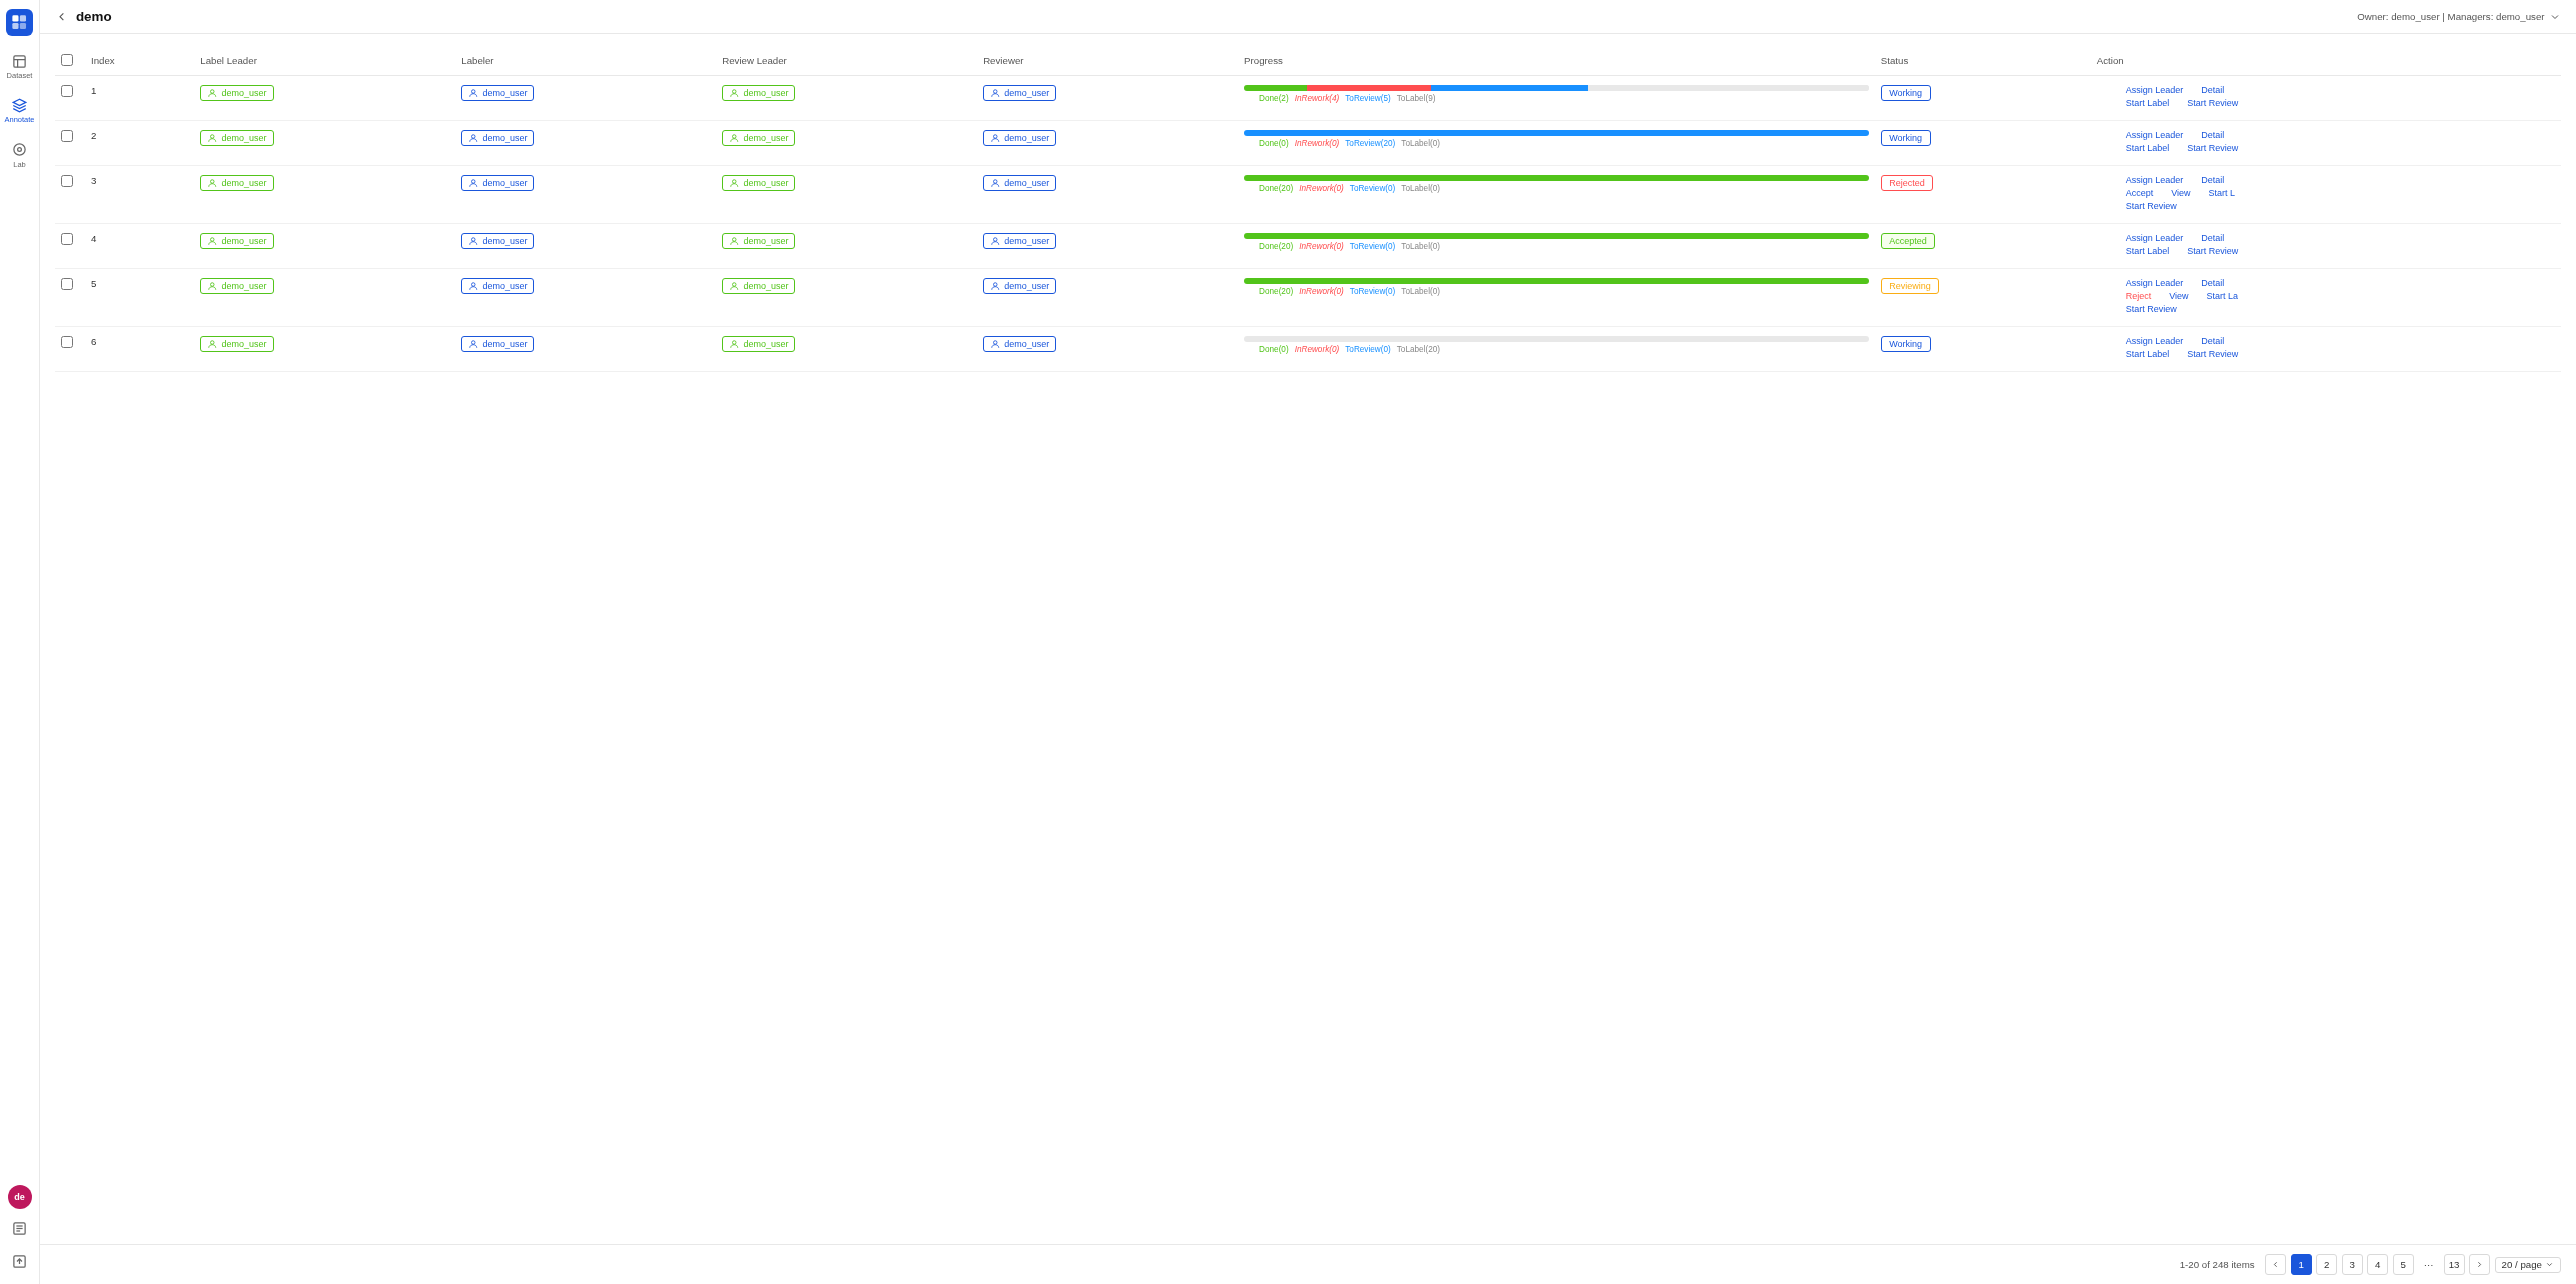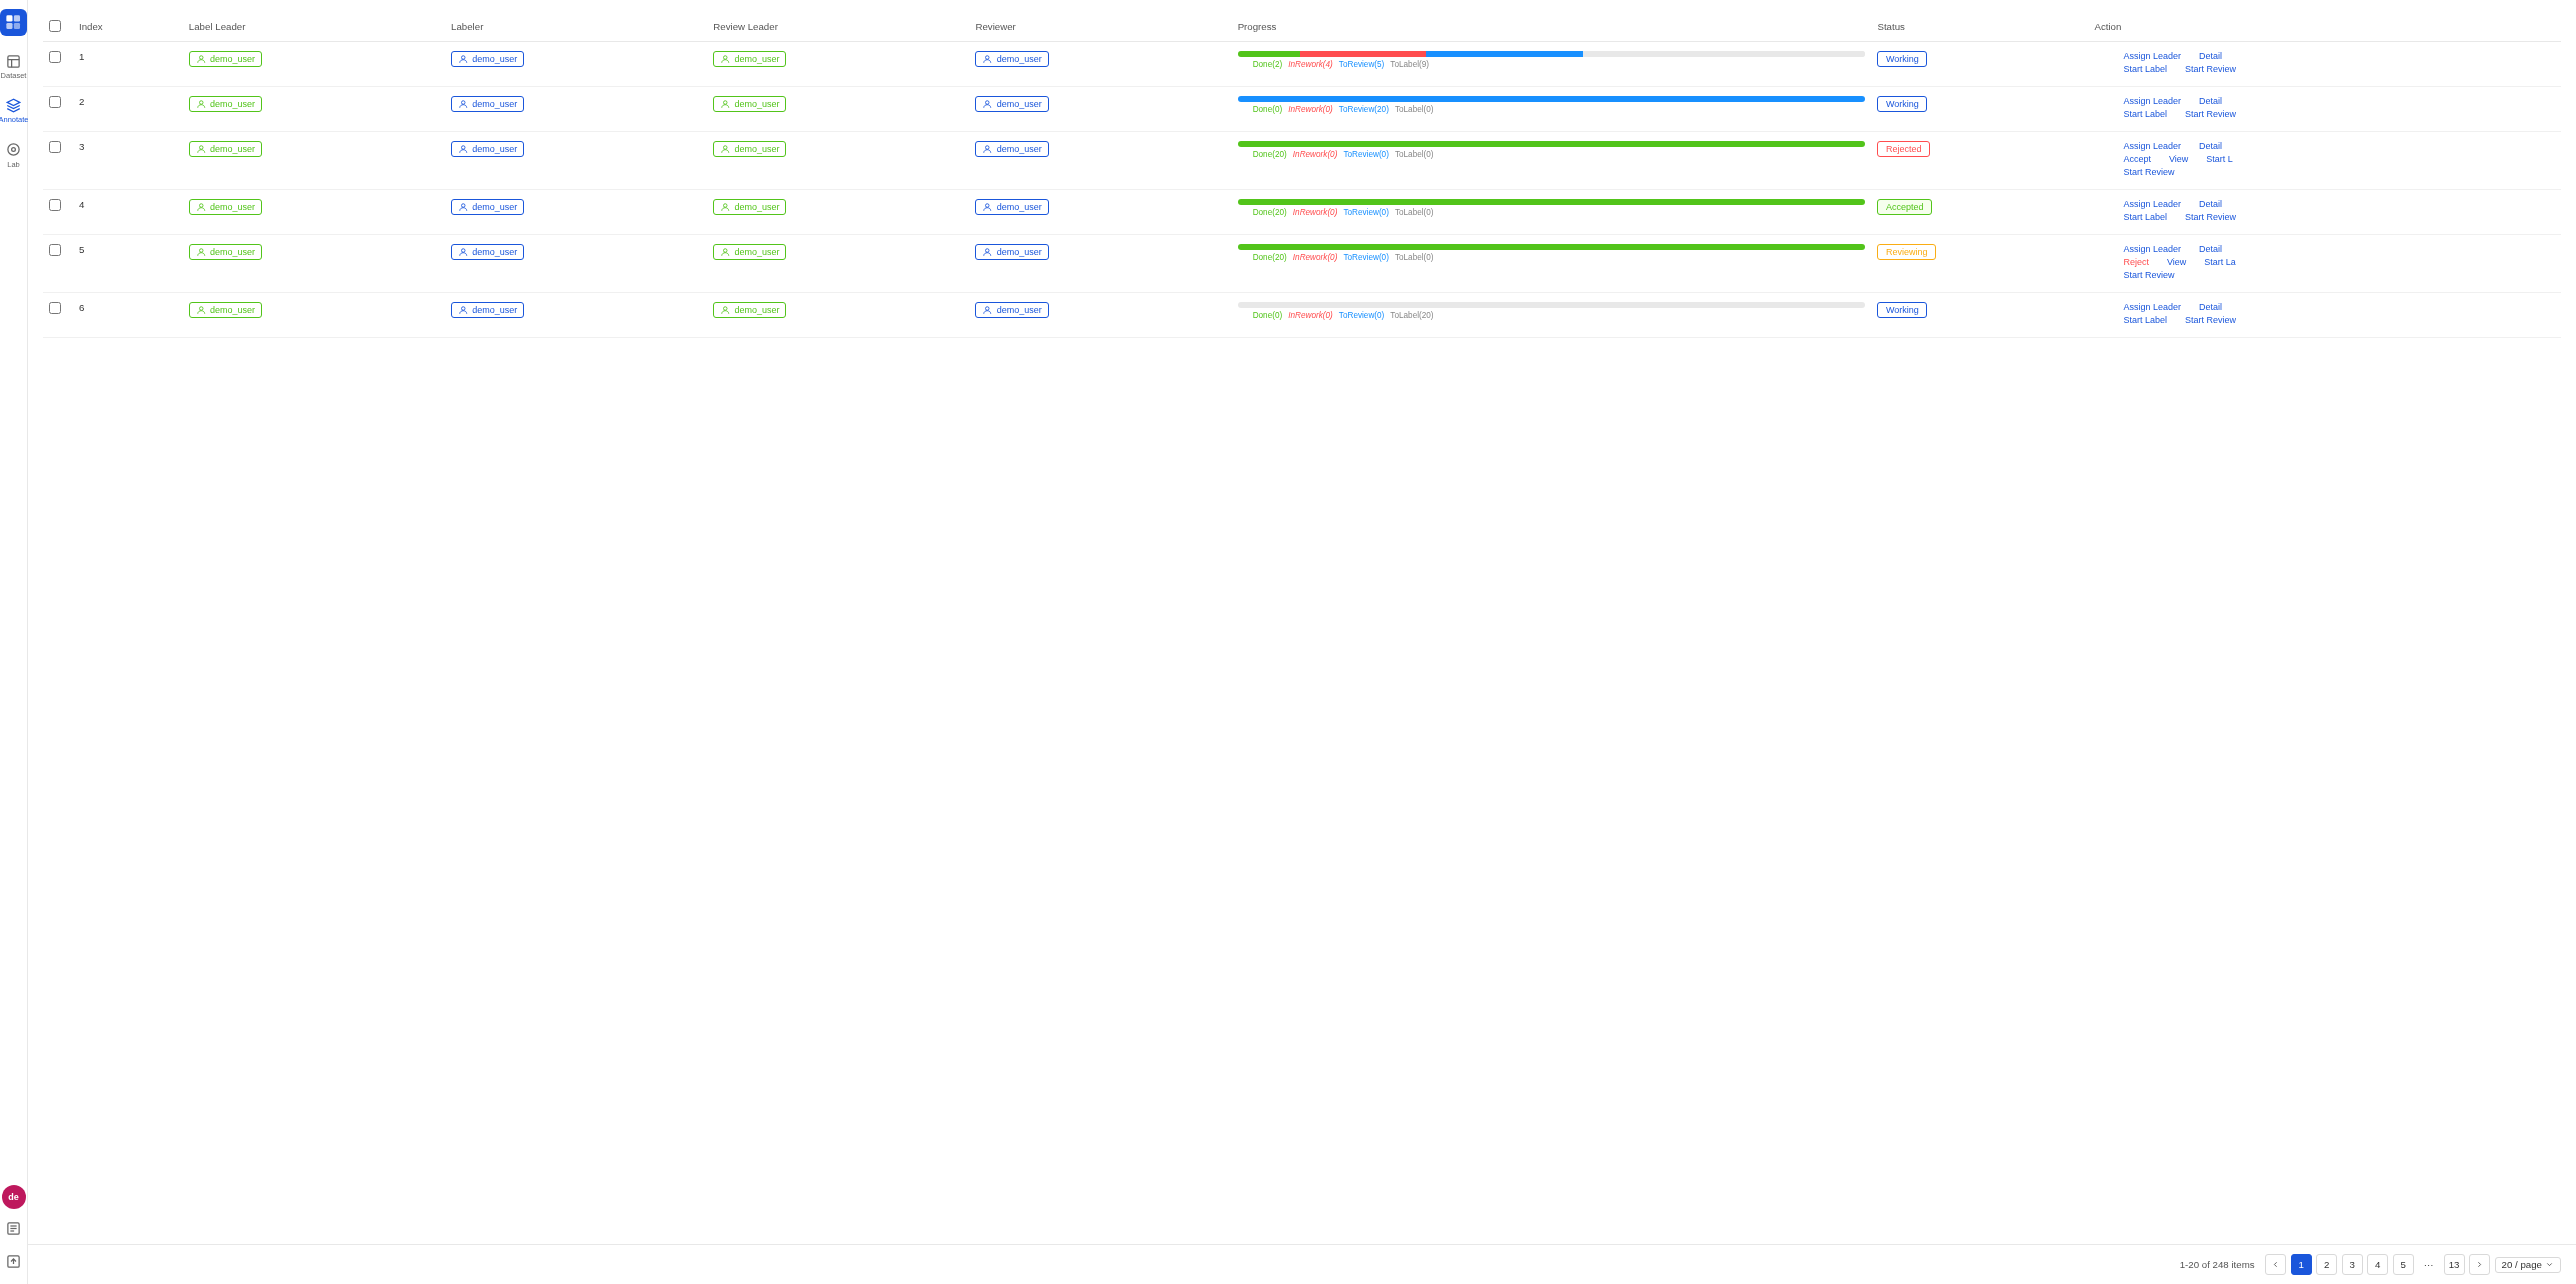--- a/index.html
+++ b/index.html
@@ -1,19 +1,19 @@
 <!DOCTYPE html>
 <html style="font-size:12px"><head>
   <meta charset="utf-8">
   <style>
     * { box-sizing: border-box; margin: 0; padding: 0; }
     body { font-family: -apple-system, BlinkMacSystemFont, 'Segoe UI', sans-serif; font-size: 9.7px; background: #fff; color: #333; display: flex; height: 100vh; overflow: hidden; }
 
     
-    .sidebar { width: 28px; background: #fff; border-right: 0.7px solid #e8e8e8; display: flex; flex-direction: column; align-items: center; padding: 9px 0; gap: 6px; flex-shrink: 0; }
+    .sidebar { width: 40px; background: #fff; border-right: 0.7px solid #e8e8e8; display: flex; flex-direction: column; align-items: center; padding: 9px 0; gap: 6px; flex-shrink: 0; }
     .sidebar-logo { width: 27px; height: 27px; background: #1a56db; border-radius: 6px; display: flex; align-items: center; justify-content: center; margin-bottom: 6px; }
     .sidebar-logo svg { width: 16.4px; height: 16.4px; fill: white; }
     .sidebar-item { display: flex; flex-direction: column; align-items: center; gap: 2.2px; padding: 6px 4.5px; border-radius: 4.5px; cursor: pointer; width: 39px; }
     .sidebar-item.active { color: #1a56db; }
     .sidebar-item svg { width: 15px; height: 15px; }
     .sidebar-item span { font-size: 7.5px; color: #666; }
     .sidebar-item.active span { color: #1a56db; }
     .sidebar-bottom { margin-top: auto; display: flex; flex-direction: column; align-items: center; gap: 6px; }
     .avatar { width: 24px; height: 24px; border-radius: 50%; background: #be185d; display: flex; align-items: center; justify-content: center; color: white; font-size: 9px; font-weight: 600; }
 
@@ -135,20 +135,36 @@
         <rect x="3" y="3" width="18" height="18" rx="2"></rect>
         <polyline points="8,12 12,8 16,12"></polyline>
         <line x1="12" y1="8" x2="12" y2="16"></line>
       </svg>
     </div>
   </div>
 </div>
 
 <div class="main">
 
+  <div class="header">
+    <div class="header-left">
+      <div class="back-btn">
+        <svg width="13.4" height="13.4" viewBox="0 0 24 24" fill="none" stroke="#555" stroke-width="2">
+          <polyline points="15,18 9,12 15,6"></polyline>
+        </svg>
+      </div>
+      <h1 class="page-title">demo</h1>
+    </div>
+    <div class="header-right">
+      <span>Owner: demo_user | Managers: demo_user</span>
+      <svg viewBox="0 0 24 24" fill="none" stroke="#555" stroke-width="2">
+        <polyline points="6,9 12,15 18,9"></polyline>
+      </svg>
+    </div>
+  </div>
 
 
   <div class="table-container">
     <table>
       <thead>
         <tr>
           <th>
             <input type="checkbox" class="checkbox" style="">
           </th>
           <th>Index</th>

